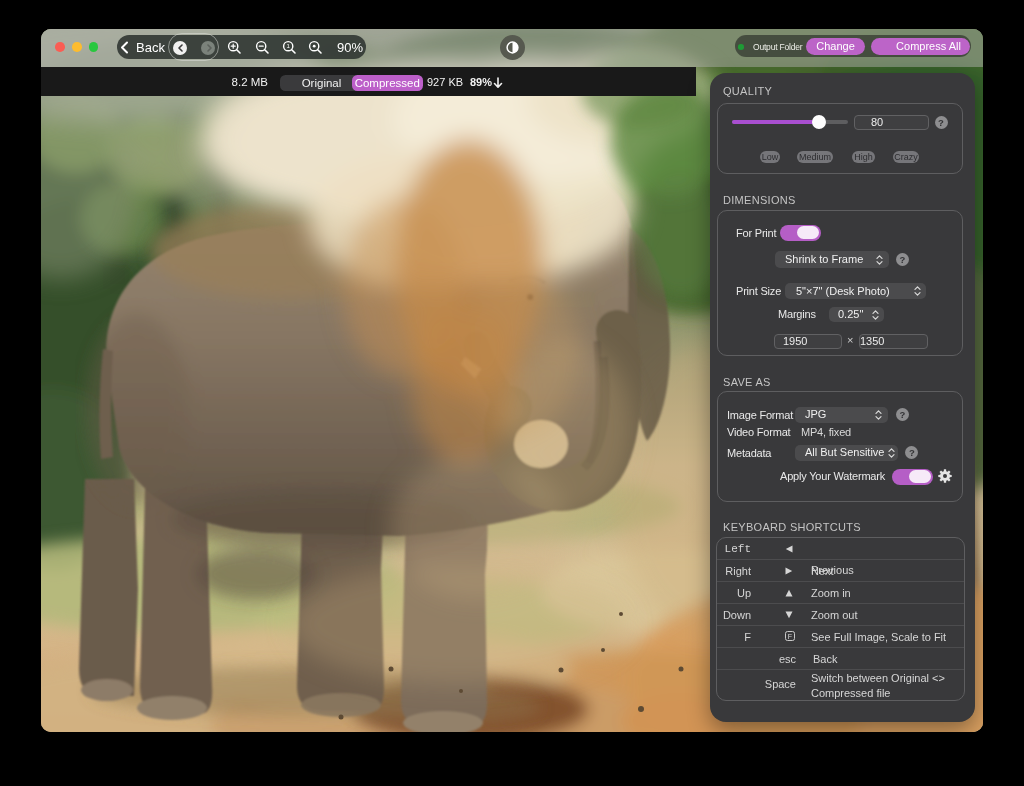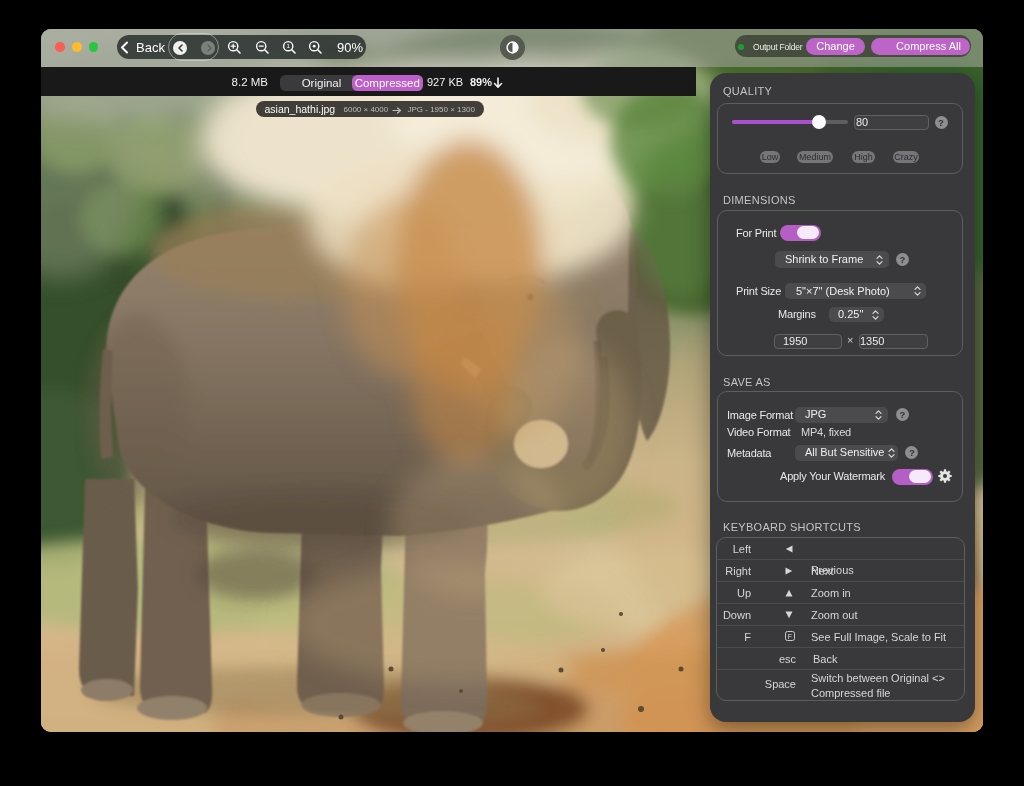--- a/index.html
+++ b/index.html
@@ -210,28 +210,20 @@
     <div style="position:absolute;left:238.5px;top:8px;width:143px;height:16px;border-radius:5.5px;background:#3a3a3c;"></div>
     <div style="position:absolute;left:311px;top:8px;width:70.5px;height:16px;border-radius:5.5px;background:#bc5fc9;"></div>
     <div style="position:absolute;left:238.5px;top:10px;width:84px;text-align:center;font-size:11.5px;color:#f0f0f0;">Original</div>
     <div style="position:absolute;left:311px;top:10px;width:70.5px;text-align:center;font-size:11.5px;color:#fff;">Compressed</div>
     <div style="position:absolute;left:386px;top:8.5px;font-size:11px;color:#f2f2f2;">927 KB</div>
     <div style="position:absolute;left:429px;top:8.5px;font-size:11px;font-weight:700;color:#f2f2f2;">89%</div>
     <svg style="position:absolute;left:452px;top:9.5px;" width="10" height="12" viewBox="0 0 10 12">
       <path d="M5 1 V10 M1.5 6.5 L5 10.2 L8.5 6.5" fill="none" stroke="#f2f2f2" stroke-width="1.6" stroke-linecap="round" stroke-linejoin="round"></path>
     </svg>
   </div>
-  <div id="filepill">
-    <div style="position:absolute;left:9px;top:1.8px;font-size:10.5px;color:#fafafa;">asian_hathi.jpg</div>
-    <div style="position:absolute;left:88px;top:3.5px;font-size:8px;color:#bdbdbb;white-space:nowrap;">6000 × 4000</div>
-    <svg style="position:absolute;left:136px;top:6px;" width="10" height="7" viewBox="0 0 10 7">
-        <path d="M1 3.5 H8 M5.5 1 L8.5 3.5 L5.5 6" fill="none" stroke="#bdbdbb" stroke-width="1.2" stroke-linecap="round" stroke-linejoin="round"></path>
-      </svg>
-    <div style="position:absolute;left:152px;top:3.5px;font-size:8px;color:#bdbdbb;white-space:nowrap;">JPG - 1950 × 1300</div>
-  </div>
   <div class="tl" id="tl-r"></div>
     <div class="tl" id="tl-y"></div>
     <div class="tl" id="tl-g"></div>
   <div id="toolpill"></div>
   <svg style="position:absolute;left:79px;top:12px;" width="9" height="13" viewBox="0 0 9 13">
     <path d="M7 1.5 L2 6.5 L7 11.5" fill="none" stroke="#fff" stroke-width="2" stroke-linecap="round" stroke-linejoin="round"></path>
   </svg>
   <div id="backtxt">Back</div>
   <div id="navcapsule"></div>
     <div id="navb"></div>
@@ -275,21 +267,21 @@
   <div id="outdot"></div>
     <div id="outlbl">Output Folder</div>
   <div class="pbtn" id="chg">Change</div>
   <div class="pbtn" id="cmp">Compress All</div>
   <div id="panel">
     <div class="sec" style="top:12px;">QUALITY</div>
     <div class="box" style="top:30px;height:71px;"></div>
     <div style="position:absolute;left:22px;top:47px;width:116px;height:4px;border-radius:2px;background:#5e5e60;"></div>
     <div style="position:absolute;left:22px;top:47px;width:87px;height:4px;border-radius:2px;background:#a94fd0;"></div>
     <div style="position:absolute;left:102px;top:42px;width:14px;height:14px;border-radius:50%;background:#fdfdfd;"></div>
-    <div class="inp" style="left:144px;top:41.5px;width:75px;height:15.5px;line-height:13.5px;padding-left:1px;">80</div>
+    <div class="inp" style="left:144px;top:41.5px;width:75px;height:15.5px;line-height:13.5px;padding-left:16px;">80</div>
     <div class="q" style="left:224.5px;top:42.5px;">?</div>
     <div class="pill" style="left:50px;top:77.5px;width:20px;height:12px;line-height:12px;">Low</div>
     <div class="pill" style="left:87px;top:77.5px;width:36px;height:12px;line-height:12px;">Medium</div>
     <div class="pill" style="left:142px;top:77.5px;width:23px;height:12px;line-height:12px;">High</div>
     <div class="pill" style="left:183px;top:77.5px;width:26px;height:12px;line-height:12px;text-align:center;">Crazy</div>
 
     <div class="sec" style="top:120.5px;">DIMENSIONS</div>
     <div class="box" style="top:137px;height:146px;"></div>
     <div class="lbl" style="left:26px;top:154px;">For Print</div>
     <div class="tgl" style="left:70px;top:151.5px;">
@@ -335,21 +327,21 @@
         <div class="knob"></div>
       </div>
     <svg style="position:absolute;left:228px;top:396px;" width="14" height="14" viewBox="0 0 14 14">
       <path d="M 13.71 5.88 L 13.71 8.12 L 11.85 8.21 L 11.29 9.57 L 12.53 10.95 L 10.95 12.53 L 9.57 11.29 L 8.21 11.85 L 8.12 13.71 L 5.88 13.71 L 5.79 11.85 L 4.43 11.29 L 3.05 12.53 L 1.47 10.95 L 2.71 9.57 L 2.15 8.21 L 0.29 8.12 L 0.29 5.88 L 2.15 5.79 L 2.71 4.43 L 1.47 3.05 L 3.05 1.47 L 4.43 2.71 L 5.79 2.15 L 5.88 0.29 L 8.12 0.29 L 8.21 2.15 L 9.57 2.71 L 10.95 1.47 L 12.53 3.05 L 11.29 4.43 L 11.85 5.79 Z" fill="#e4e4e4"></path>
       <circle cx="7" cy="7" r="2" fill="#39393b"></circle>
     </svg>
 
     <div class="sec" style="top:447.5px;">KEYBOARD SHORTCUTS</div>
     <div class="box" style="left:6px;top:464px;width:249px;height:164px;"></div>
     <div id="ksrows" style="position:absolute;left:6px;top:464px;width:249px;height:164px;color:#d6d6d6;font-size:11px;">
-      <div style="position:absolute;left:0;top:6px;width:35px;text-align:right;">Left</div>
+      <div style="position:absolute;left:0;top:6px;width:35px;text-align:right;font-family:Liberation Mono, monospace;">Left</div>
       <div style="position:absolute;left:95px;top:20px;margin-top:7px;">Previous</div>
       <svg style="position:absolute;left:69px;top:8px;" width="8" height="8" viewBox="0 0 8 8">
           <path d="M7.5 0.5 V7.5 L0.8 4 Z" fill="#d6d6d6"></path>
         </svg>
       <div style="position:absolute;left:0;top:28px;width:35px;text-align:right;">Right</div>
       <div style="position:absolute;left:95px;top:28px;">Next</div>
       <svg style="position:absolute;left:69px;top:30px;" width="8" height="8" viewBox="0 0 8 8">
           <path d="M0.5 0.5 V7.5 L7.2 4 Z" fill="#d6d6d6"></path>
         </svg>
       <div style="position:absolute;left:0;top:50px;width:35px;text-align:right;">Up</div>

